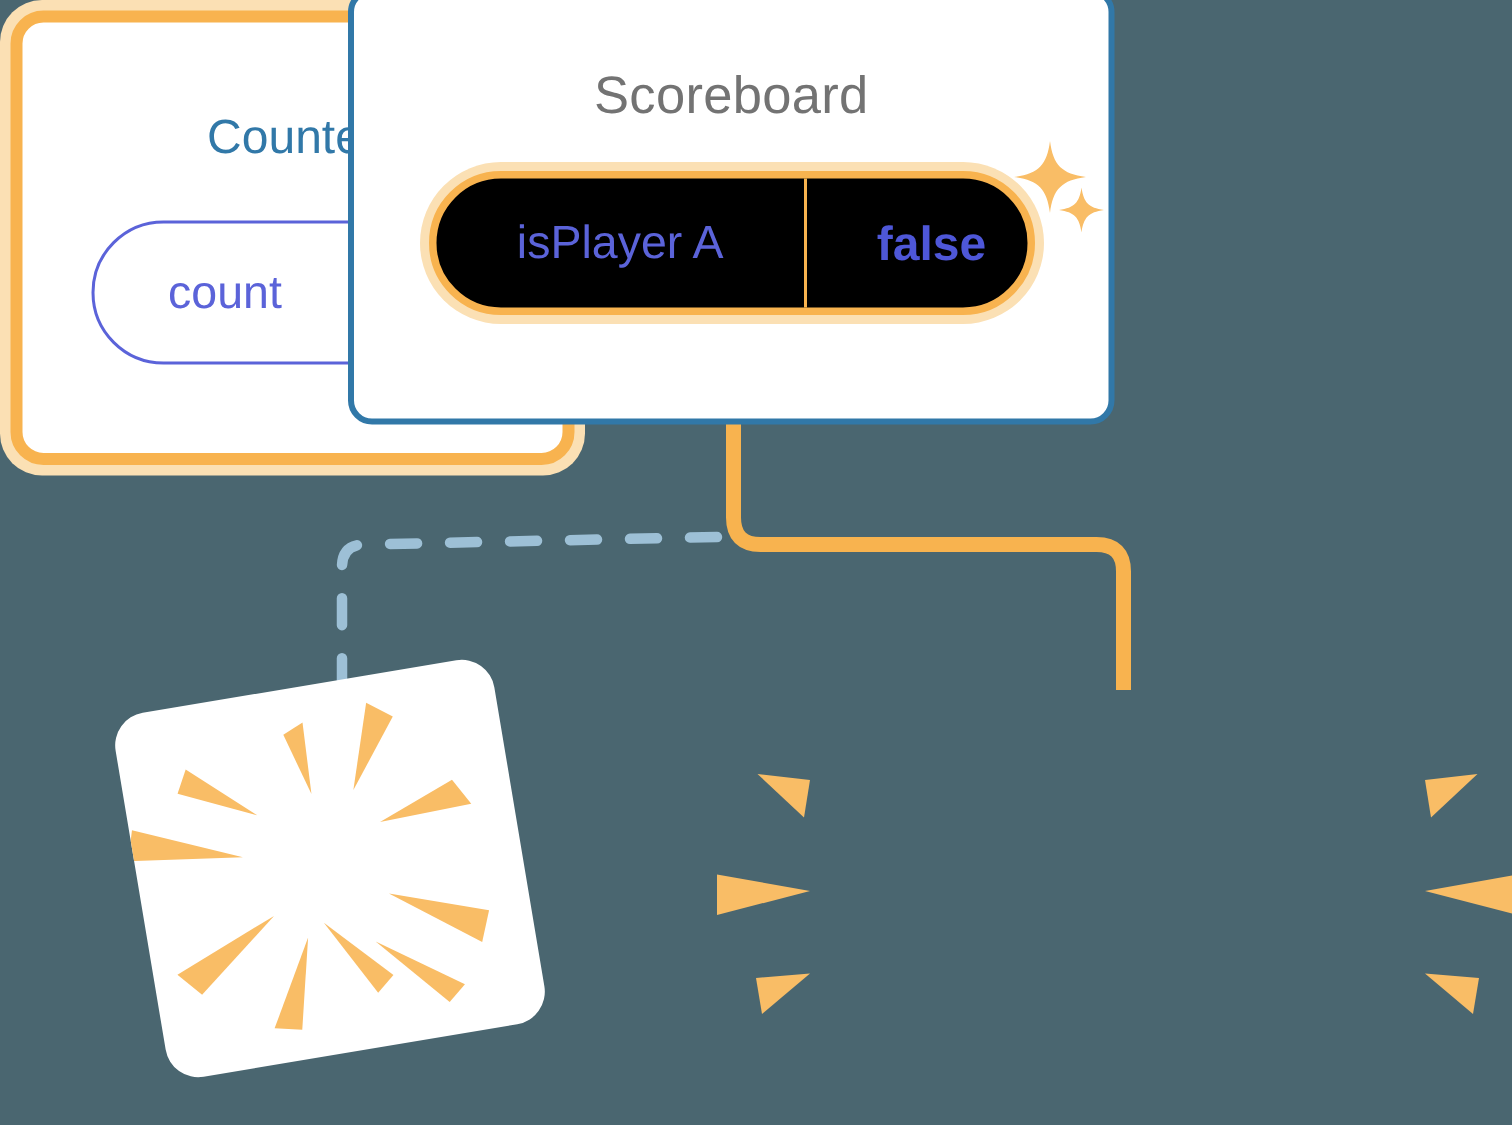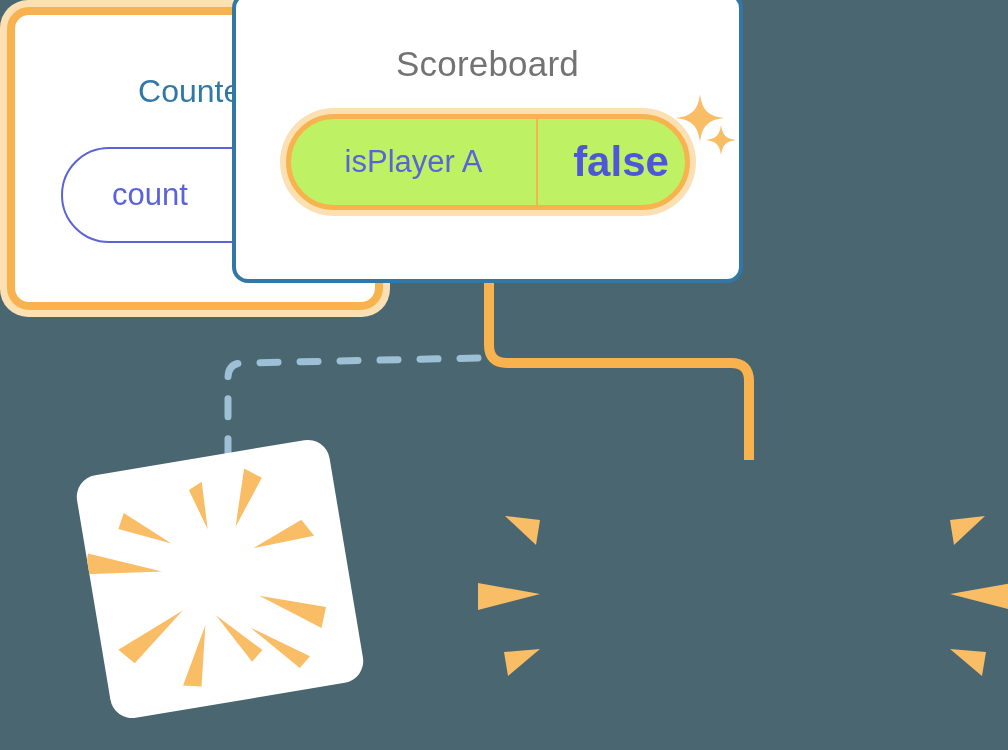--- a/index.html
+++ b/index.html
@@ -36,34 +36,34 @@
     border-radius:54px;
     background:#fbe0b4;
     box-sizing:border-box;
     padding:6px;
   }
   #scoreboard-pill{
     width:100%;height:100%;
     box-sizing:border-box;
     border:5px solid #f8b34f;
     border-radius:48px;
-    background:#bef264;
+    background:#000000;
     display:flex;align-items:stretch;
   }
   #sb-key{
     flex:0 0 247px;
     display:flex;align-items:center;justify-content:center;
     font-size:31px;color:#5b63d9;
     border-right:2px solid #f8b34f;
     box-sizing:border-box;
   }
   #sb-val{
     flex:1;
     display:flex;align-items:center;justify-content:center;
-    font-size:42px;color:#4e57d8;font-weight:bold;margin-left:19px;
+    font-size:32px;color:#4e57d8;font-weight:bold;margin-left:19px;
   }
 
   
   .sparkle{position:absolute;z-index:7;}
   #sparkle-big{left:676px;top:94px;width:48px;height:48px;}
   #sparkle-small{left:706px;top:125px;width:30px;height:30px;}
 
   
   #counter-card{
     left:557px;top:449px;width:376px;height:303px;

